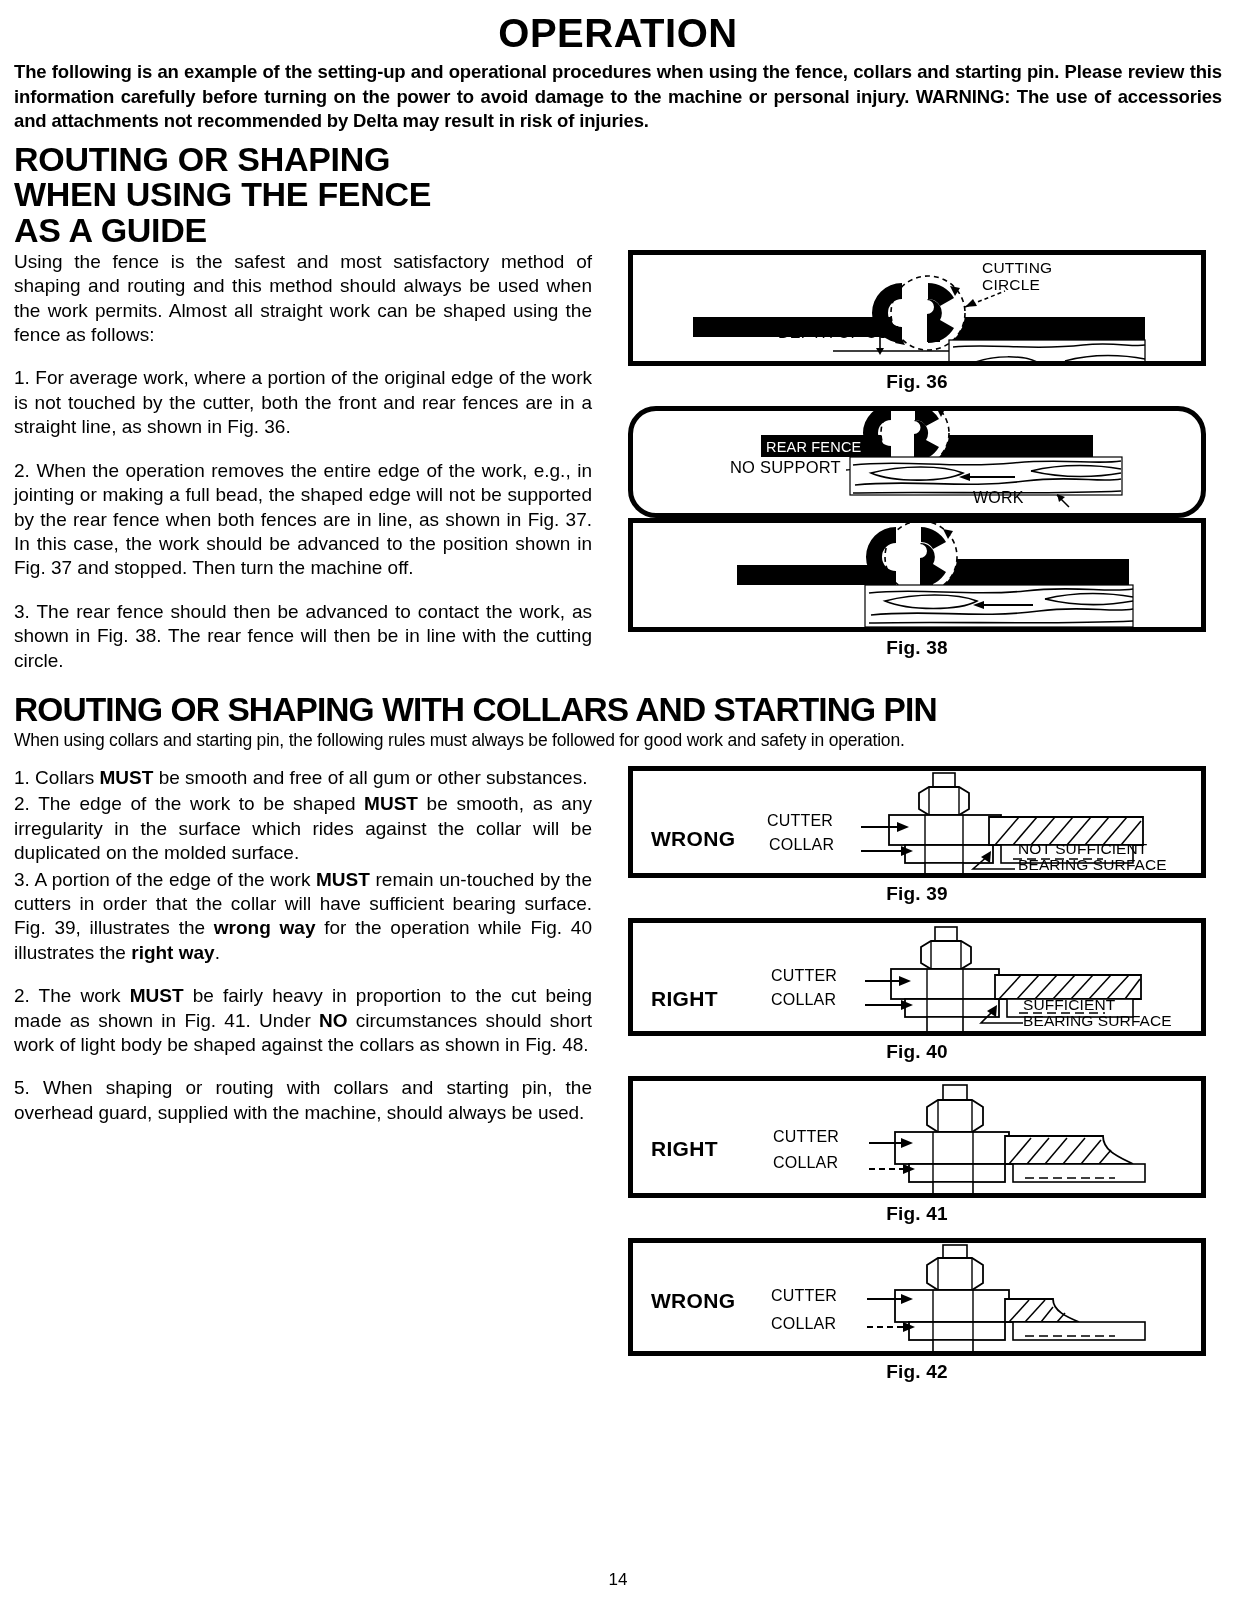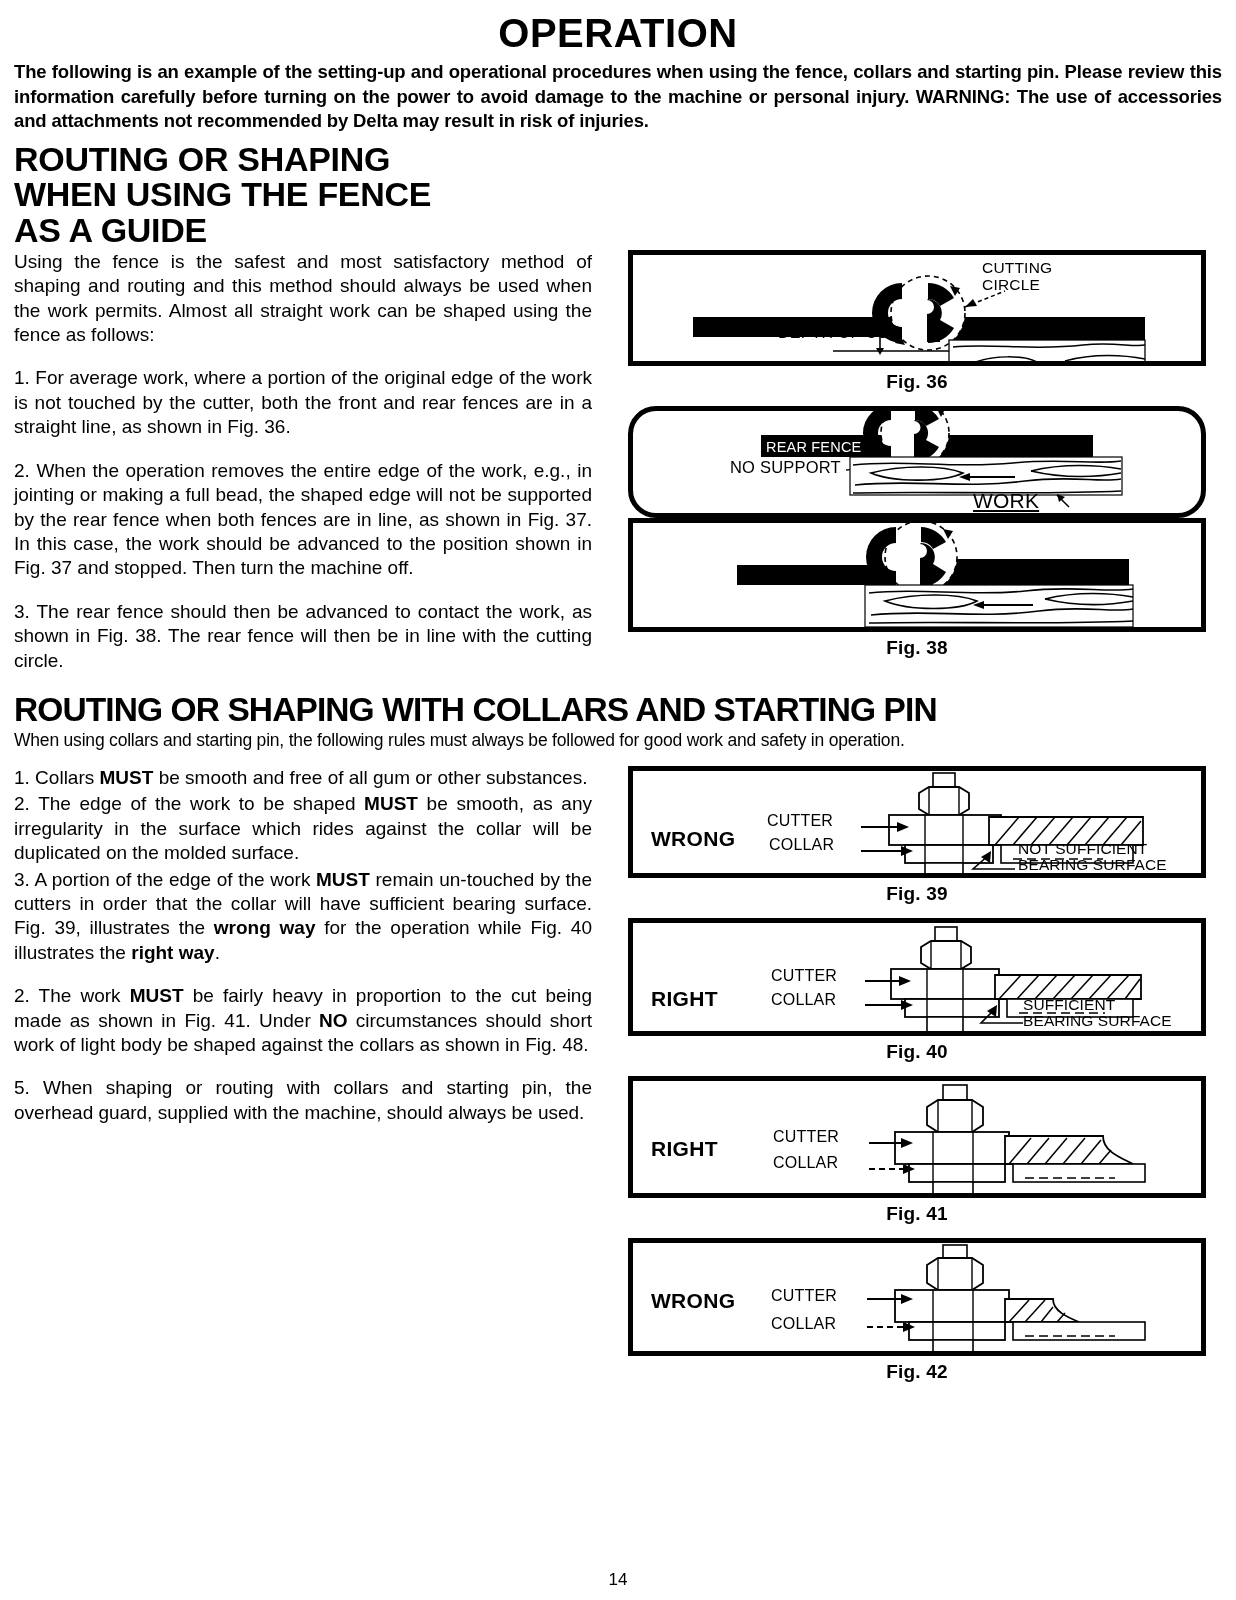--- a/index.html
+++ b/index.html
@@ -221,21 +221,21 @@
           <line x1="330" y1="66" x2="382" y2="66" stroke="#000" stroke-width="1.8"></line>
           <path d="M326 66 l11 -4 l0 8 z" fill="#000"></path>
 
           <path d="M424 84 L436 96" stroke="#000" stroke-width="1.5" fill="none"></path>
           <path d="M424 83 l8 3 l-6 5 z" fill="#000"></path>
         </svg>
 
         <div style="position:absolute;left:133px;top:28px;font-size:14.5px;color:#fff;letter-spacing:0.2px;">REAR FENCE</div>
         <div style="position:absolute;left:313px;top:28px;font-size:14.5px;color:#000000;letter-spacing:0.2px;">FRONT FENCE</div>
         <div style="position:absolute;left:97px;top:47px;font-size:16.5px;letter-spacing:0.2px;">NO SUPPORT</div>
-        <div style="position:absolute;left:340px;top:78px;font-size:21px;letter-spacing:0.2px;text-decoration:underline;">WORK</div>
+        <div style="position:absolute;left:340px;top:78px;font-size:16px;letter-spacing:0.2px;">WORK</div>
       </div>
 
       <div class="figbox" style="height:114px;">
         <svg class="figsvg" viewBox="0 0 568 104" preserveAspectRatio="none">
 
           <path d="M104 42 L240 42 L256 62 L104 62 Z" fill="#000"></path>
 
           <path d="M318 36 L496 36 L496 62 L302 62 Z" fill="#000"></path>
 
           <circle cx="288" cy="34" r="36" fill="#fff" stroke="#000" stroke-width="1.6" stroke-dasharray="5 4"></circle>

